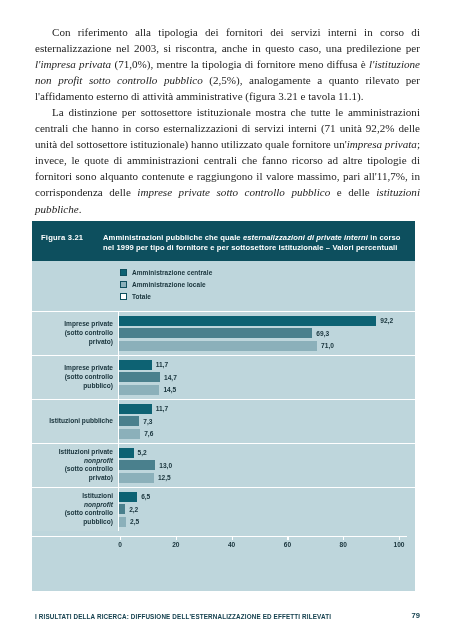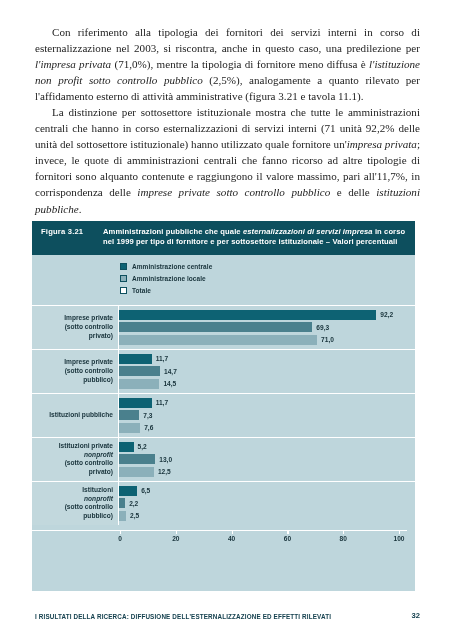--- a/index.html
+++ b/index.html
@@ -21,21 +21,21 @@
   .body-text p + p{margin-top:0px;}
   .it{font-style:italic;}
 
   
   .figure{
     position:absolute;left:32px;top:221px;width:383px;height:370px;
     background:#bed6dc;
   }
   .fig-head{
     background:#0d4f5e;color:#ffffff;
-    padding:6px 9px 7px 9px;
+    padding:12px 9px 7px 9px;
     display:flex;align-items:flex-start;
     font-family:"Liberation Sans",sans-serif;
   }
   .fig-num{
     font-size:7.6px;font-weight:bold;letter-spacing:.2px;
     width:62px;flex:0 0 62px;line-height:10.4px;
   }
   .fig-title{
     font-size:7.6px;font-weight:bold;line-height:10.4px;
     letter-spacing:.1px;
@@ -121,21 +121,21 @@
 <div class="page">
 
   <div class="body-text" id="body-text">
       <p><span>Con riferimento alla tipologia dei fornitori dei servizi interni in corso di esternalizzazione nel 2003, si riscontra, anche in questo caso, una predilezione per </span><span class="it">l'impresa privata</span><span> (71,0%), mentre la tipologia di fornitore meno diffusa è </span><span class="it">l'istituzione non profit sotto controllo pubblico</span><span> (2,5%), analogamente a quanto rilevato per l'affidamento esterno di attività amministrative (figura 3.21 e tavola 11.1).</span></p>
       <p><span>La distinzione per sottosettore istituzionale mostra che tutte le amministrazioni centrali che hanno in corso esternalizzazioni di servizi interni (71 unità 92,2% delle unità del sottosettore istituzionale) hanno utilizzato quale fornitore un'</span><span class="it">impresa privata</span><span>; invece, le quote di amministrazioni centrali che fanno ricorso ad altre tipologie di fornitori sono alquanto contenute e raggiungono il valore massimo, pari all'11,7%, in corrispondenza delle </span><span class="it">imprese private sotto controllo pubblico</span><span> e delle </span><span class="it">istituzioni pubbliche</span><span>.</span></p>
     </div>
 
   <div class="figure">
     <div class="fig-head">
       <div class="fig-num">Figura 3.21</div>
-      <div class="fig-title" id="fig-title"><span>Amministrazioni pubbliche che quale </span><span class="it">esternalizzazioni di servizi impresa</span><span> in corso nel 1999 per tipo di fornitore e per sottosettore istituzionale – Valori percentuali</span></div>
+      <div class="fig-title" id="fig-title"><span>Amministrazioni pubbliche che quale </span><span class="it">esternalizzazioni di private interni</span><span> in corso nel 1999 per tipo di fornitore e per sottosettore istituzionale – Valori percentuali</span></div>
     </div>
 
     <div class="legend" id="legend">
         <div class="legend-row">
           <span class="swatch" style="background: rgb(13, 98, 115);"></span>
           <span class="legend-label">Amministrazione centrale</span>
         </div>
         <div class="legend-row">
           <span class="swatch" style="background: rgb(139, 176, 186);"></span>
           <span class="legend-label">Amministrazione locale</span>
@@ -276,16 +276,16 @@
         <div class="tick-lbl" style="left: 255.4px;">60</div>
         <div class="tick" style="left: 311.2px;"></div>
         <div class="tick-lbl" style="left: 311.2px;">80</div>
         <div class="tick" style="left: 367px;"></div>
         <div class="tick-lbl" style="left: 367px;">100</div>
       </div>
   </div>
 
   <div class="footer">
     <div class="footer-text">I RISULTATI DELLA RICERCA: DIFFUSIONE DELL'ESTERNALIZZAZIONE ED EFFETTI RILEVATI</div>
-    <div class="footer-page">32</div>
+    <div class="footer-page">79</div>
   </div>
 
 </div>
 
 </body></html>

